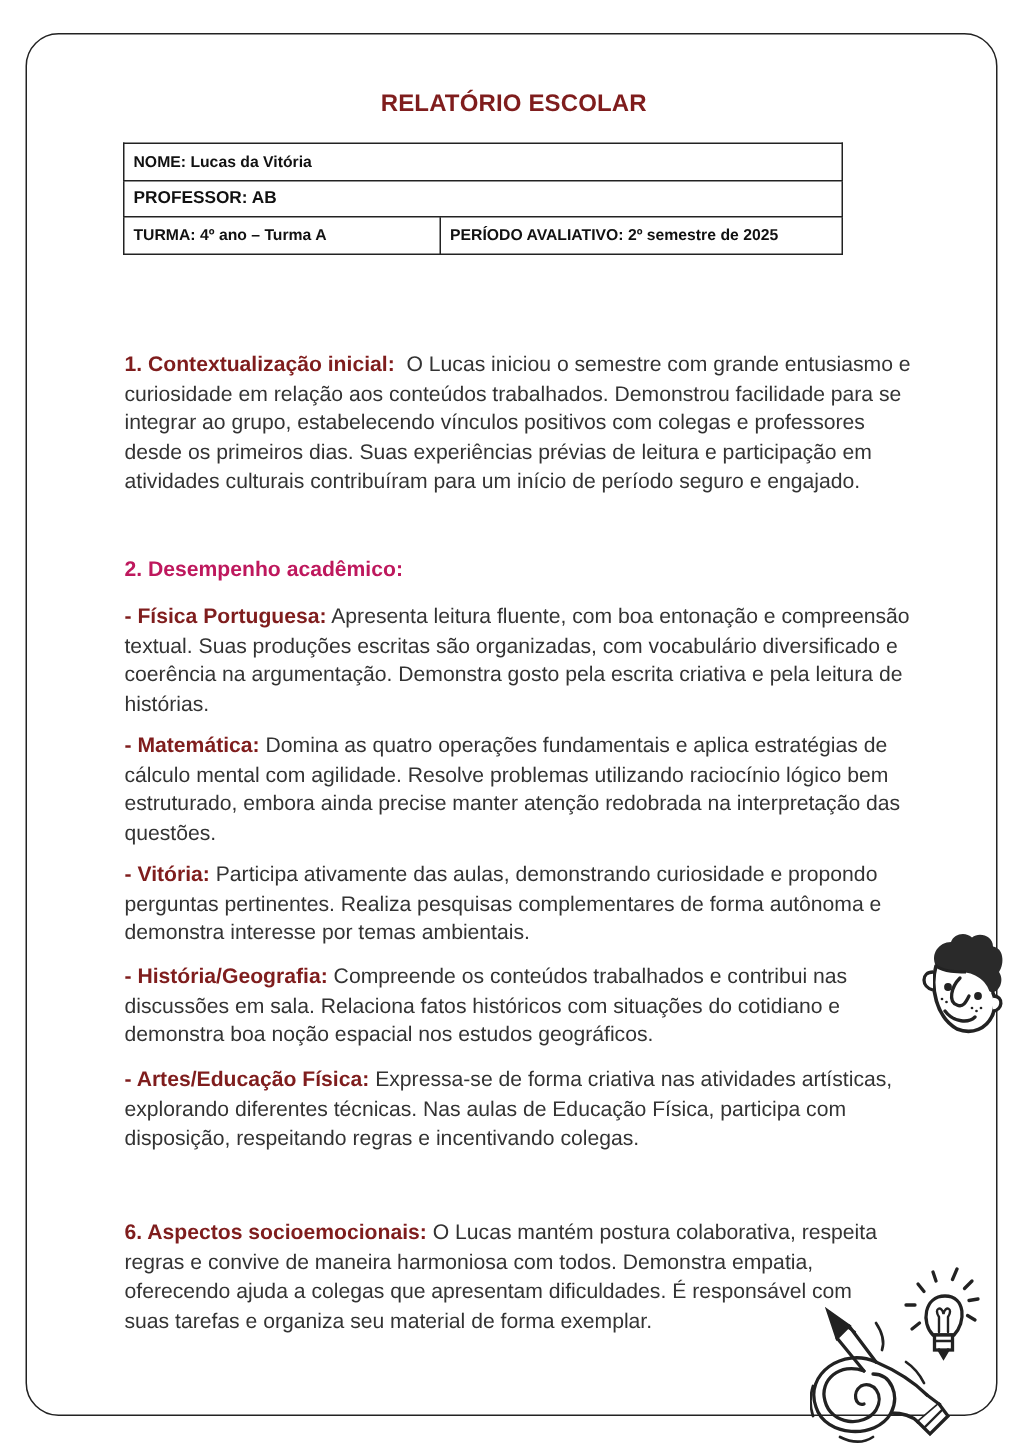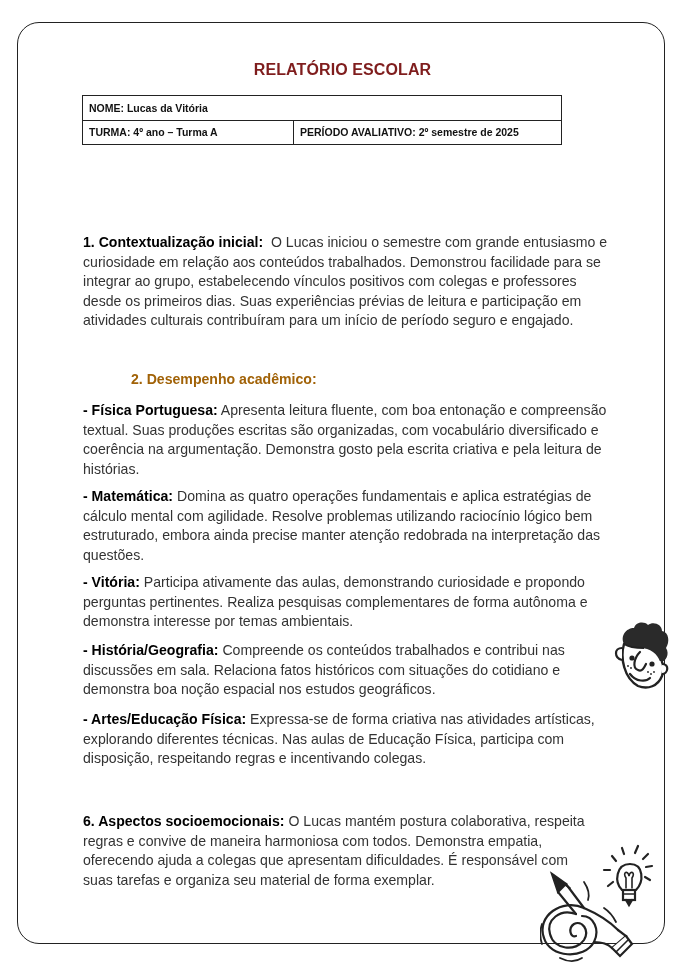--- a/index.html
+++ b/index.html
@@ -9,37 +9,43 @@
            border: 1.6px solid #222; border-radius: 22px; box-sizing: border-box; }
   .title { position: absolute; left: 0; width: 685px; top: 61px; text-align: center;
            font-weight: bold; font-size: 16px; color: #7f1d1d; letter-spacing: 0.1px; }
   table.info { position: absolute; left: 82px; top: 95px; width: 480px;
                border-collapse: collapse; font-size: 10.5px; color: #111; }
   table.info td { border: 1.2px solid #222; height: 24.5px; padding: 0 0 0 6px;
                   box-sizing: border-box; font-weight: bold; vertical-align: middle; }
   table.info td.bigger { font-size: 11.5px; }
   .text { position: absolute; left: 83px; width: 530px; font-size: 14.1px;
           line-height: 19.6px; color: #333; }
-  .text b { color: #000000; }
-  .heading { font-weight: bold; color: #a16207; margin-left: 48px; }
+  .text b { color: #7f1d1d; }
+  .heading { font-weight: bold; color: #be185d; }
   .deco { position: absolute; }
 </style>
 </head>
 <body>
 
 <div class="frame"></div>
 
 <div class="title">RELATÓRIO ESCOLAR</div>
 
 <table class="info">
   <tbody>
       <tr>
     <td colspan="2">
       <span>NOME:</span>
       <span>Lucas da Vitória</span>
+    </td>
+  </tr>
+  <tr>
+    <td colspan="2" class="bigger">
+      <span>PROFESSOR:</span>
+      <span>AB</span>
     </td>
   </tr>
   <tr>
     <td style="width:211px">
       <span>TURMA:</span>
       <span>4º ano – Turma A</span>
     </td>
     <td>
       <span>PERÍODO AVALIATIVO:</span>
       <span>2º semestre de 2025</span>

